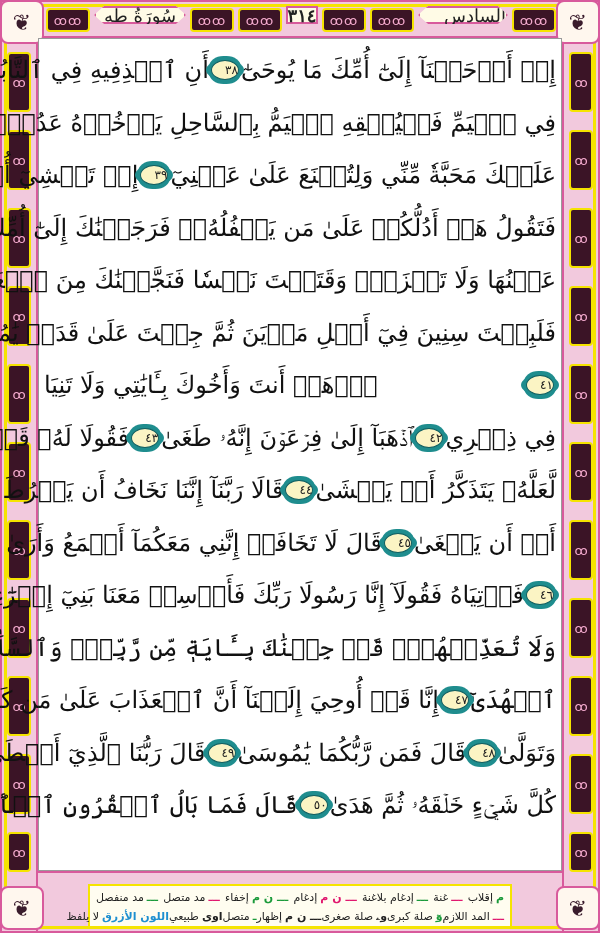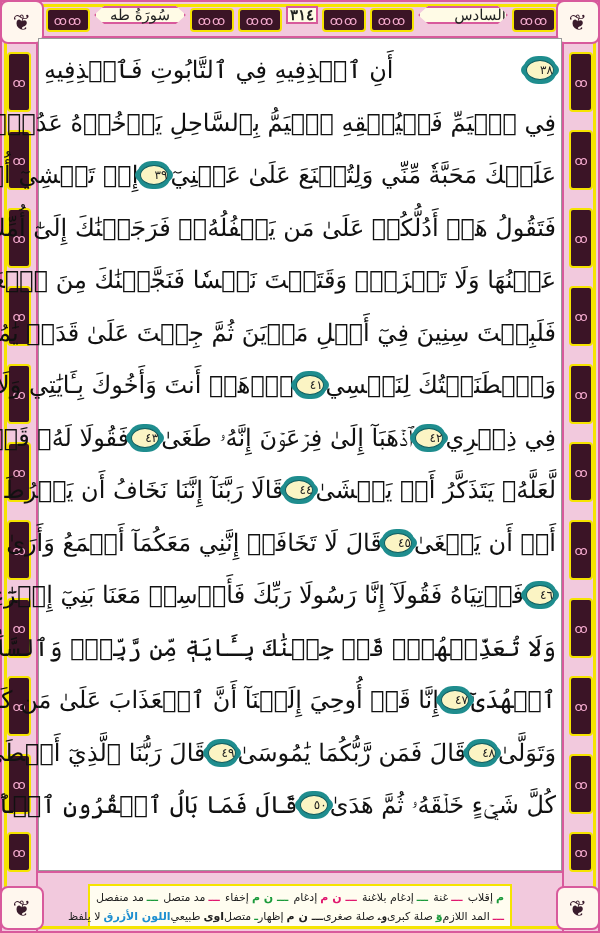--- a/index.html
+++ b/index.html
@@ -3,21 +3,21 @@
 <meta charset="utf-8">
 <style>
   html, body { margin:0; padding:0; }
   body { width:600px; height:933px; background:#ffffff; position:relative; overflow:hidden; font-family:"DejaVu Sans", sans-serif; }
   .frame-outer { position:absolute; left:0; top:0; width:600px; height:933px; background:#fdfbe8; }
   .border-band { position:absolute; background:#f2c9dd; border:2px solid #d85a9c; box-sizing:border-box; }
   .yellow-line { position:absolute; border:3px solid #f5e400; box-sizing:border-box; }
   .corner { position:absolute; width:44px; height:44px; border-radius:8px; background:#fff7ee; border:2px solid #d85a9c; box-sizing:border-box; display:flex; align-items:center; justify-content:center; color:#3a1c2c; font-size:22px; }
   .cartouche { position:absolute; height:24px; border-radius:4px; background:#3b1426; border:2px solid #f5e400; box-sizing:border-box; display:flex; align-items:center; justify-content:center; color:#f2a9cc; font-size:13px; letter-spacing:1px; }
   .vcartouche { position:absolute; width:24px; border-radius:4px; background:#3b1426; border:2px solid #f5e400; box-sizing:border-box; display:flex; align-items:center; justify-content:center; color:#f2a9cc; font-size:13px; }
-  .header-label { position:absolute; top:6px; height:18px; background:#fffbe6; border:2px solid #d85a9c; box-sizing:border-box; display:flex; align-items:center; justify-content:center; font-family:"DejaVu Serif", serif; font-size:15px; color:#222; direction:rtl; clip-path:polygon(10px 0, calc(100% - 10px) 0, 100% 50%, calc(100% - 10px) 100%, 10px 100%, 0 50%); }
+  .header-label { position:absolute; top:6px; height:18px; background:#fffbe6; border:2px solid #d85a9c; box-sizing:border-box; display:flex; align-items:center; justify-content:center; font-family:"DejaVu Serif", serif; font-size:18px; color:#222; direction:rtl; clip-path:polygon(10px 0, calc(100% - 10px) 0, 100% 50%, calc(100% - 10px) 100%, 10px 100%, 0 50%); }
   .text-panel { position:absolute; left:38px; top:38px; width:524px; height:833px; background:#ffffff; border:1px solid #9a9a9a; box-sizing:border-box; }
   .verses { position:absolute; left:44px; top:44px; width:512px; direction:rtl; }
   .line { height:52.5px; line-height:52px; font-family:"DejaVu Serif", serif; font-size:24px; color:#111; text-align:justify; text-align-last:justify; white-space:nowrap; display:flex; justify-content:space-between; align-items:center; direction:rtl; }
   .w { display:inline-block; }
   .ayah { display:inline-flex; align-items:center; justify-content:center; width:32px; height:28px; background:#1f8d8e; border-radius:45% / 40%; position:relative; flex:0 0 auto; }
   .ayah::before { content:""; position:absolute; width:38px; height:20px; background:#1f8d8e; border-radius:50%; z-index:0; }
   .ayah span { position:relative; z-index:1; width:26px; height:18px; border-radius:50%; background:#fbf4c4; border:1px solid #0f5e60; font-size:12px; line-height:18px; text-align:center; color:#222; font-family:"DejaVu Sans", sans-serif; }
   .legend { position:absolute; left:88px; top:884px; width:424px; height:44px; background:#fffdf0; border:2px solid #f5e400; box-sizing:border-box; direction:rtl; padding:2px 6px; }
   .legend-row { display:flex; justify-content:space-between; align-items:center; height:19px; font-family:"DejaVu Sans", sans-serif; font-size:11px; color:#222; white-space:nowrap; }
   .legend-item { display:inline-flex; align-items:center; gap:3px; }
@@ -71,20 +71,21 @@
 
   <div class="header-label" style="left:94px;width:92px;">سُورَةُ طه</div>
   <div class="header-label" style="left:286px;width:32px;clip-path:none;font-weight:bold;">٣١٤</div>
   <div class="header-label" style="left:418px;width:90px;">الجزء السادس عشر</div>
 </div>
 
 <div class="text-panel"></div>
 
 <div class="verses" id="verses">
     <div class="line">
+      <span class="w">إِذۡ أَوۡحَيۡنَآ إِلَىٰٓ أُمِّكَ مَا يُوحَىٰٓ</span>
       <span class="ayah">
         <span>٣٨</span>
       </span>
       <span class="w">أَنِ ٱقۡذِفِيهِ فِي ٱلتَّابُوتِ فَٱقۡذِفِيهِ</span>
     </div>
     <div class="line">
       <span class="w">فِي ٱلۡيَمِّ فَلۡيُلۡقِهِ ٱلۡيَمُّ بِٱلسَّاحِلِ يَأۡخُذۡهُ عَدُوّٞ لِّي وَعَدُوّٞ لَّهُۥۚ وَأَلۡقَيۡتُ</span>
     </div>
     <div class="line">
       <span class="w">عَلَيۡكَ مَحَبَّةٗ مِّنِّي وَلِتُصۡنَعَ عَلَىٰ عَيۡنِيٓ</span>
@@ -96,21 +97,20 @@
     <div class="line">
       <span class="w">فَتَقُولُ هَلۡ أَدُلُّكُمۡ عَلَىٰ مَن يَكۡفُلُهُۥۖ فَرَجَعۡنَٰكَ إِلَىٰٓ أُمِّكَ كَيۡ تَقَرَّ</span>
     </div>
     <div class="line">
       <span class="w">عَيۡنُهَا وَلَا تَحۡزَنَۚ وَقَتَلۡتَ نَفۡسٗا فَنَجَّيۡنَٰكَ مِنَ ٱلۡغَمِّ وَفَتَنَّٰكَ فُتُونٗاۚ</span>
     </div>
     <div class="line">
       <span class="w">فَلَبِثۡتَ سِنِينَ فِيٓ أَهۡلِ مَدۡيَنَ ثُمَّ جِئۡتَ عَلَىٰ قَدَرٖ يَٰمُوسَىٰ</span>
     </div>
     <div class="line">
-      <span class="w">وَٱصۡطَنَعۡتُكَ لِنَفۡسِي</span>
       <span class="ayah">
         <span>٤١</span>
       </span>
       <span class="w">ٱذۡهَبۡ أَنتَ وَأَخُوكَ بِـَٔايَٰتِي وَلَا تَنِيَا</span>
     </div>
     <div class="line">
       <span class="w">فِي ذِكۡرِي</span>
       <span class="ayah">
         <span>٤٢</span>
       </span>
@@ -204,21 +204,21 @@
   <div class="legend-row" id="legend-row2">
       <span class="legend-item">
         <span class="swatch" style="color: rgb(224, 24, 111);">ـــ</span>
         <span>المد اللازم</span>
       </span>
       <span class="legend-item">
         <span class="swatch" style="color: rgb(26, 154, 58);">وٓ</span>
         <span>صلة كبرى</span>
       </span>
       <span class="legend-item">
-        <span class="swatch" style="color: rgb(34, 34, 34); font-family: Liberation Serif, serif;">وۦ</span>
+        <span class="swatch" style="color: rgb(34, 34, 34);">وۦ</span>
         <span>صلة صغرى</span>
       </span>
       <span class="legend-item">
         <span class="swatch" style="color: rgb(34, 34, 34);">ـــ ن م</span>
         <span>إظهار</span>
       </span>
       <span class="legend-item">
         <span class="swatch" style="color: rgb(26, 154, 58);">ـ</span>
         <span>متصل</span>
       </span>

